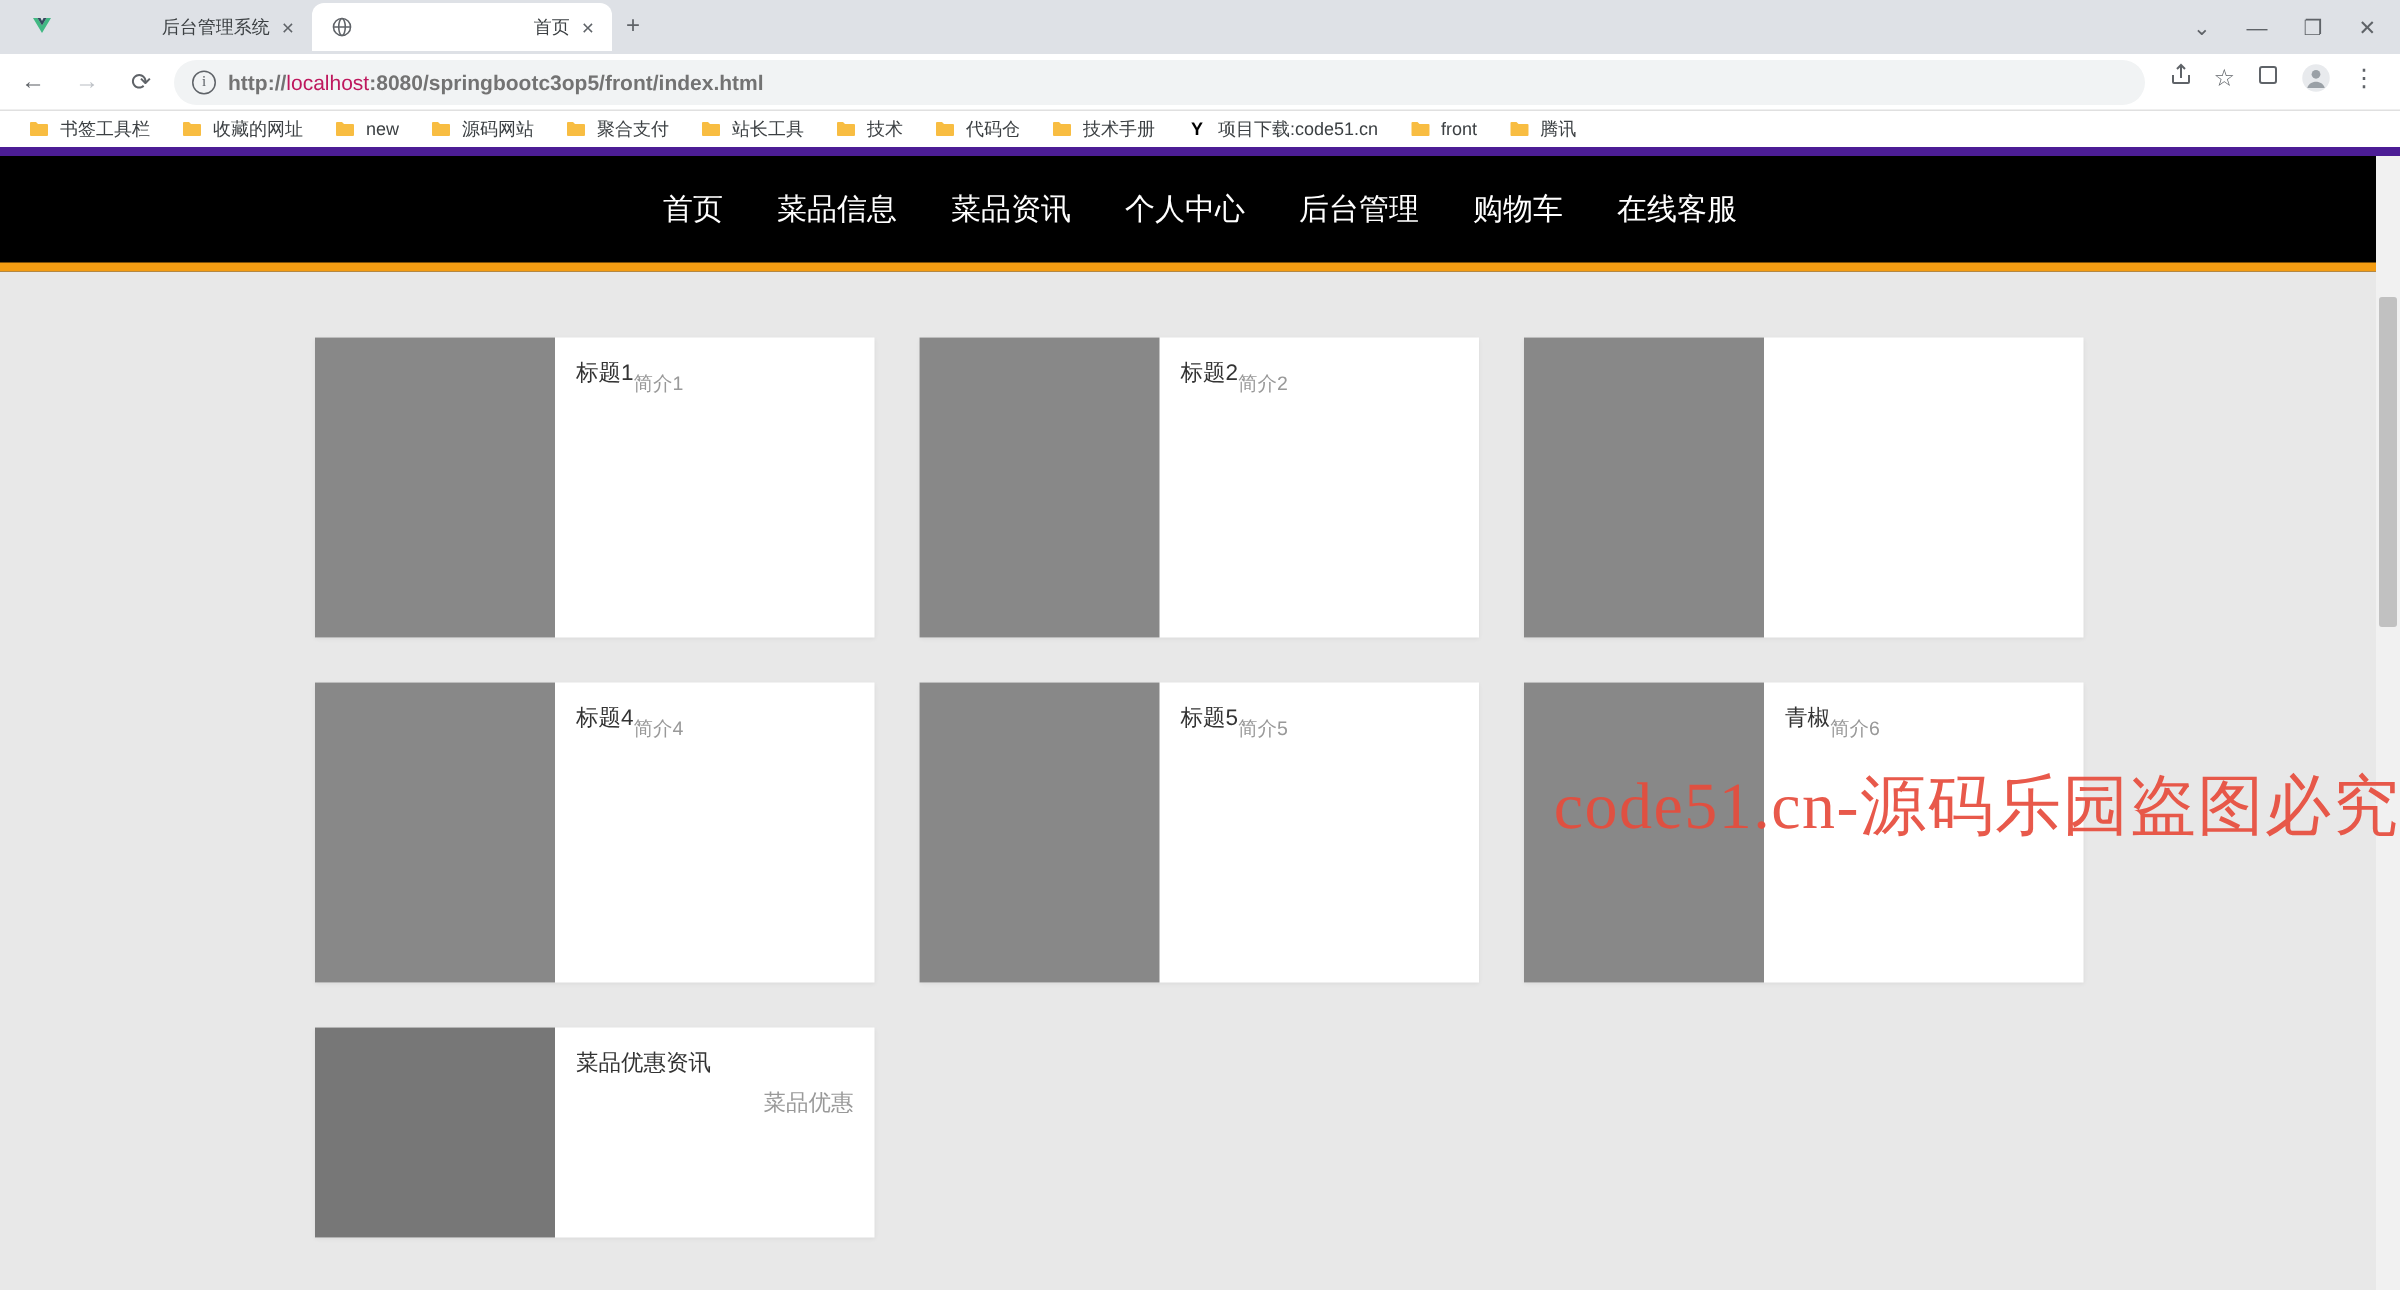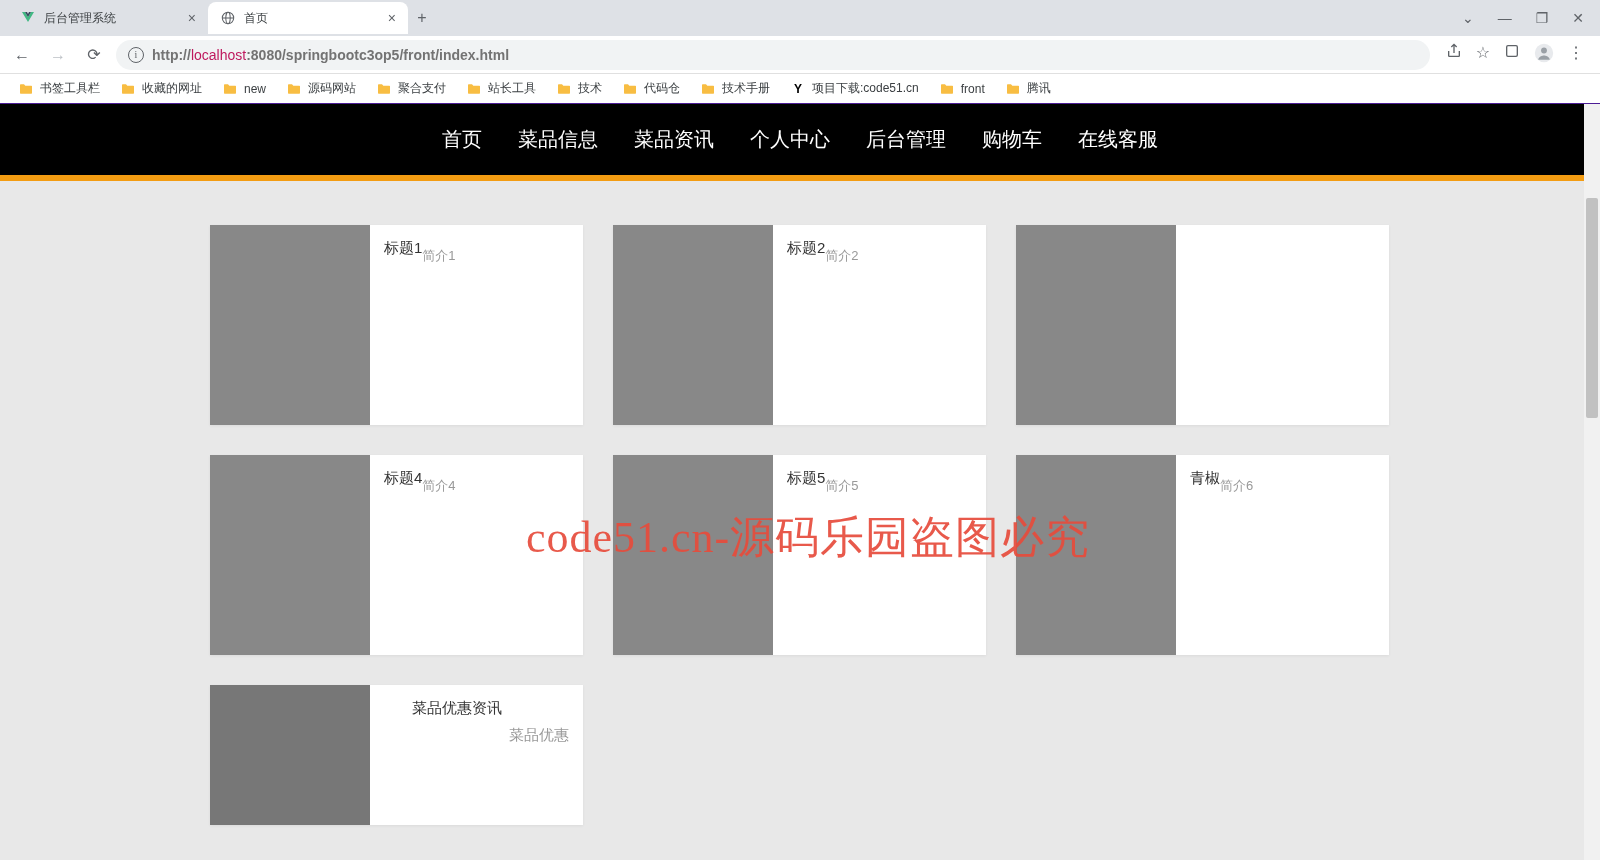--- a/index.html
+++ b/index.html
@@ -1,40 +1,40 @@
 <!DOCTYPE html>
 <html><head>
 <meta charset="utf-8">
 <style>
 * { margin: 0; padding: 0; box-sizing: border-box; }
 body { font-family: "Microsoft YaHei", Arial, sans-serif; background: #e8e8e8; overflow-x: hidden; }
 
 
 .chrome { background: #dee1e6; }
-.tabs-row { display: flex; align-items: center; height: 36px; padding-left: 8px; }
+.tabs-row { display: flex; align-items: center; height: 36px; padding-left: 8px; text-align: right; }
 .tab { display: flex; align-items: center; gap: 8px; padding: 0 12px; height: 32px; border-radius: 8px 8px 0 0; font-size: 12px; color: #3c4043; min-width: 200px; max-width: 220px; position: relative; }
 .tab.active { background: #fff; }
 .tab .favicon { width: 16px; height: 16px; display: flex; align-items: center; justify-content: center; }
 .tab .tab-title { flex: 1; white-space: nowrap; overflow: hidden; text-overflow: ellipsis; }
 .tab .close-x { font-size: 14px; color: #5f6368; cursor: pointer; }
 .new-tab { width: 28px; height: 28px; display: flex; align-items: center; justify-content: center; font-size: 16px; color: #5f6368; cursor: pointer; }
 .win-controls { margin-left: auto; display: flex; gap: 24px; padding-right: 16px; font-size: 14px; color: #5f6368; }
 .win-controls span { cursor: pointer; }
 
 .addr-row { background: #fff; display: flex; align-items: center; height: 38px; padding: 0 8px; gap: 8px; border-bottom: 1px solid #e0e0e0; }
 .nav-btn { width: 28px; height: 28px; display: flex; align-items: center; justify-content: center; color: #5f6368; font-size: 16px; cursor: pointer; border-radius: 50%; }
 .nav-btn.disabled { color: #bdc1c6; }
 .omnibox { flex: 1; display: flex; align-items: center; background: #f1f3f4; border-radius: 16px; height: 30px; padding: 0 12px; gap: 8px; font-size: 14px; color: #202124; }
 .omnibox .info-icon { width: 16px; height: 16px; border: 1px solid #5f6368; border-radius: 50%; display: flex; align-items: center; justify-content: center; font-size: 10px; color: #5f6368; font-family: serif; }
 .omnibox .url-text .host { color: #be185d; }
 .omnibox .url-text .path { color: #737373; font-weight: bold; }
 .addr-icons { display: flex; gap: 14px; padding: 0 8px; color: #5f6368; font-size: 16px; }
 .addr-icons span { cursor: pointer; }
 
-.bookmarks { background: #fff; display: flex; align-items: center; height: 30px; padding: 0 10px; gap: 4px; font-size: 12px; border-bottom: 1px solid #4c1d95; }
+.bookmarks { background: #fff; display: flex; align-items: center; height: 30px; padding: 0 10px; gap: 4px; font-size: 12px; border-bottom: 6px solid #4c1d95; }
 .bk-item { display: flex; align-items: center; gap: 6px; padding: 3px 8px; border-radius: 4px; cursor: pointer; color: #3c4043; }
 .bk-icon { width: 16px; height: 16px; display: inline-flex; align-items: center; justify-content: center; }
 .bk-icon.folder svg { fill: #f8bd42; }
 .bk-icon.y { background: #fff; color: #000; font-weight: bold; font-size: 12px; }
 
 
 .page { background: #e8e8e8; min-height: 756px; position: relative; }
 .topbar { background: #000; border-bottom: 6px solid #f39c12; }
 .nav { display: flex; justify-content: center; gap: 36px; padding: 22px 0; }
 .nav a { color: #fff; font-size: 20px; text-decoration: none; cursor: pointer; }
@@ -42,36 +42,36 @@
 .content { width: 1180px; margin: 0 auto; padding-top: 44px; }
 .grid { display: flex; flex-wrap: wrap; gap: 30px 30px; }
 .card { background: #fff; width: 373px; height: 200px; display: flex; box-shadow: 0 1px 3px rgba(0,0,0,0.06); cursor: pointer; }
 .card .thumb { width: 160px; height: 200px; flex-shrink: 0; background: #888; position: relative; overflow: hidden; }
 .card .info { flex: 1; padding: 14px 14px; display: flex; flex-direction: row; }
 .card .title { font-size: 15px; color: #333; }
 .card .desc { font-size: 13px; color: #999; text-align: right; margin-top: 8px; }
 
 .card2 { background: #fff; width: 373px; display: flex; box-shadow: 0 1px 3px rgba(0,0,0,0.06); cursor: pointer; }
 .card2 .thumb { width: 160px; height: 140px; flex-shrink: 0; background: #777; overflow: hidden; }
-.card2 .info { flex: 1; padding: 14px; margin-left: 28px; }
+.card2 .info { flex: 1; padding: 14px; }
 .card2 .title { font-size: 15px; color: #333; }
 .card2 .desc { font-size: 15px; color: #999; text-align: right; margin-top: 8px; }
 
 .row2 { margin-top: 30px; }
 
 
 .food1 { background: radial-gradient(circle at 40% 50%, #3a7d1e 0%, #2d5a15 35%, #8b2f1f 55%, #fff 80%); }
 .food2 { background: radial-gradient(circle at 50% 55%, #5a7d3a 0%, #6b8b47 30%, #d4c9a8 50%, #e8dcc0 70%, #c9b896 100%); }
 .food3 { background: linear-gradient(135deg, #3a5a1e 0%, #6b4226 40%, #8b5a3c 60%, #d4a574 100%); }
 .food4 { background: radial-gradient(ellipse at 50% 60%, #d4915a 0%, #b8442a 40%, #8b2f1f 60%, #2a2a2a 85%, #1a1a1a 100%); }
 .food5 { background: radial-gradient(circle at 50% 50%, #2d5a15 0%, #3a7d1e 30%, #8b2f1f 50%, #000 80%); }
 .food6 { background: linear-gradient(120deg, #5a8b2d 0%, #7da84a 30%, #d4a574 55%, #3a7d1e 80%); }
 .food7 { background: radial-gradient(circle at 45% 45%, #c9622a 0%, #8b3a1f 40%, #3a5a1e 70%, #fff 100%); }
 
-.watermark { position: absolute; top: 404px; left: 16px; right: 0; text-align: center; font-size: 44px; color: #e74c3c; font-family: SimSun, serif; font-weight: normal; pointer-events: none; letter-spacing: 1px; z-index: 100; opacity: 0.92; }
+.watermark { position: absolute; top: 404px; left: 16px; right: 0; text-align: right; font-size: 44px; color: #e74c3c; font-family: SimSun, serif; font-weight: normal; pointer-events: none; letter-spacing: 1px; z-index: 100; opacity: 0.92; }
 
 .scroll-track { position: absolute; right: 0; top: 0; width: 16px; height: 100%; background: #f1f1f1; }
 .scroll-thumb { position: absolute; right: 2px; width: 12px; background: #c1c1c1; border-radius: 2px; }
 </style>
 </head>
 <body>
 
 <div class="chrome">
   <div class="tabs-row">
     <div class="tab">

